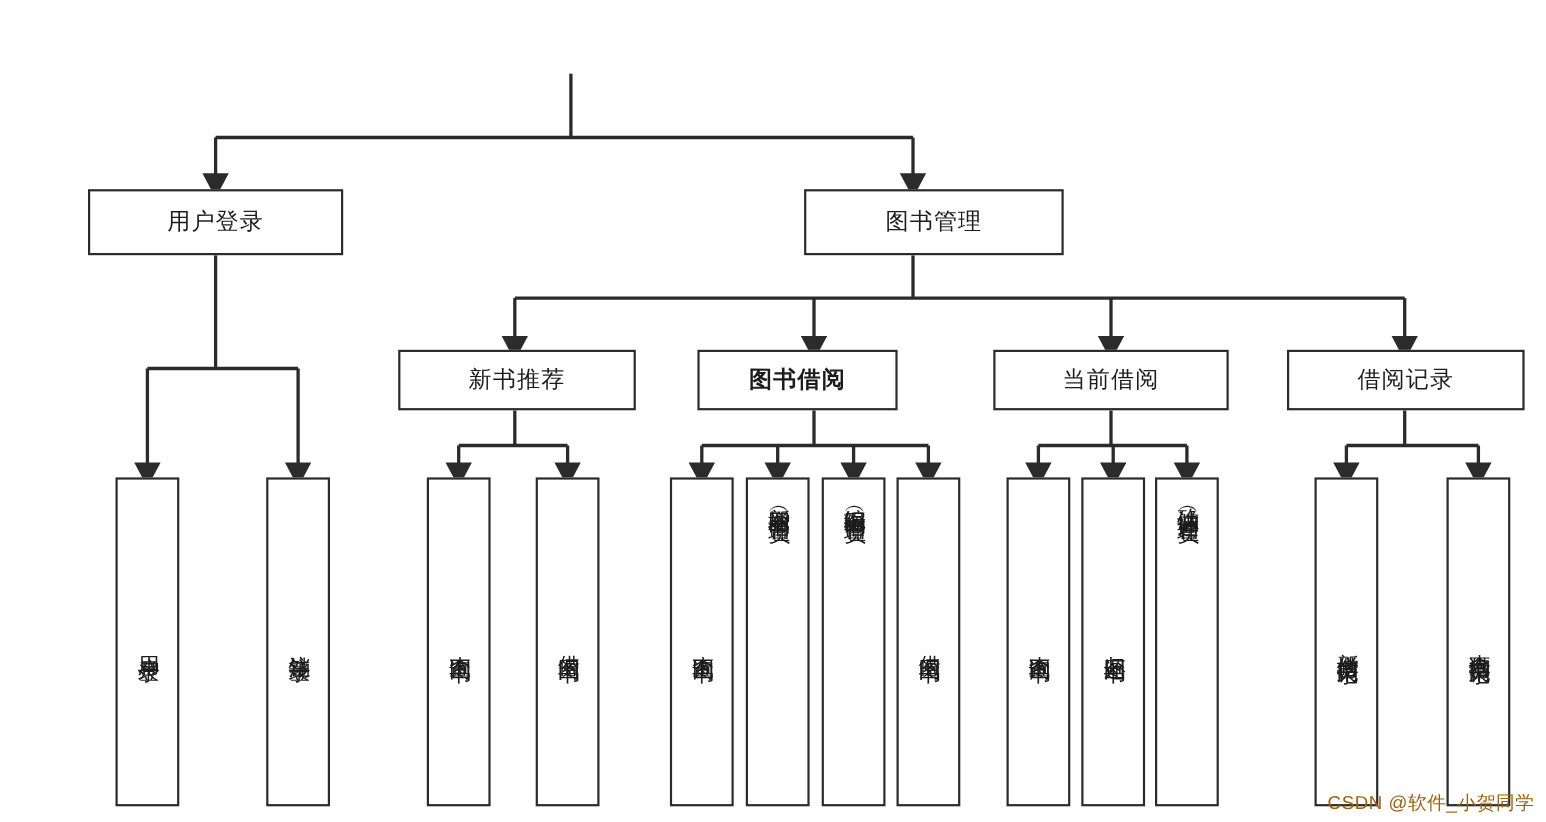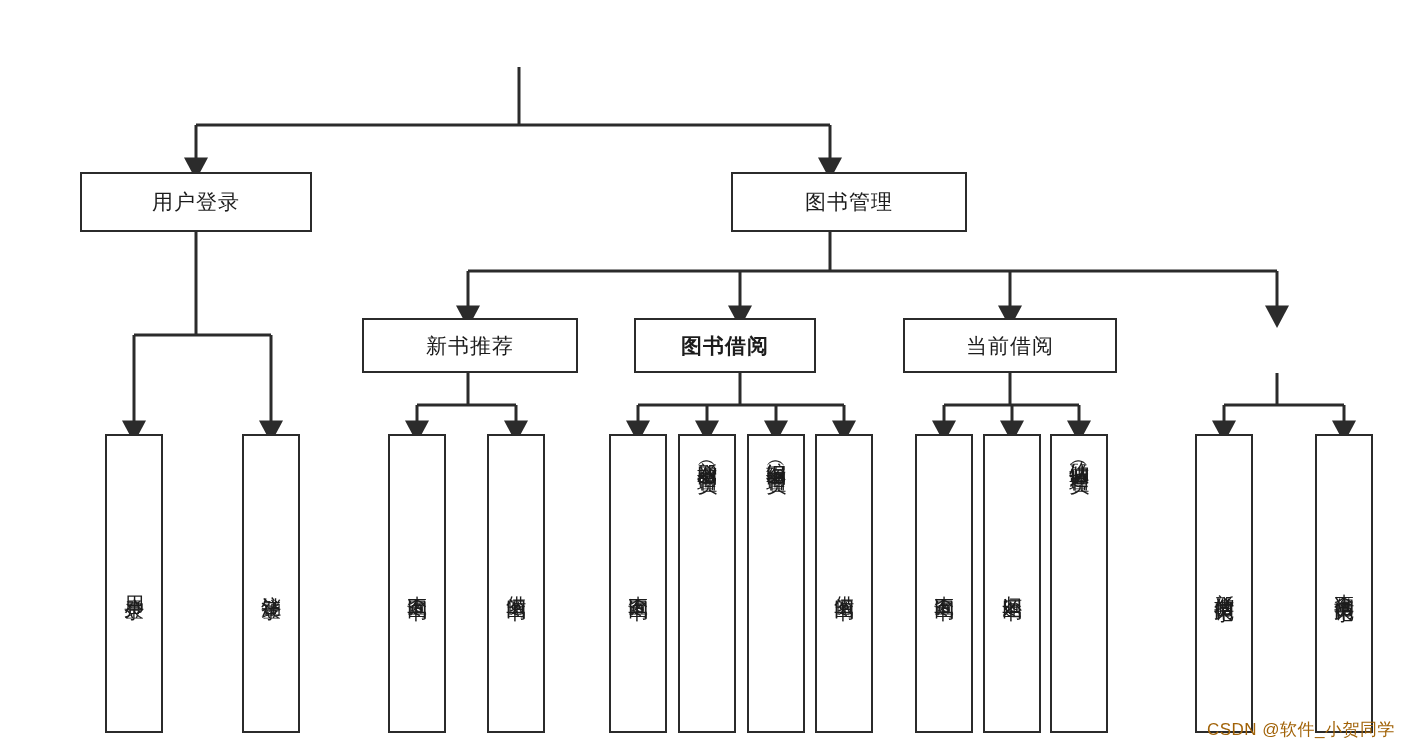--- a/index.html
+++ b/index.html
@@ -126,20 +126,21 @@
     </g>
   </svg>
 
 
   <div class="node horizontal" style="left:80px; top:172px; width:232px; height:60px;">用户登录</div>
   <div class="node horizontal" style="left:731px; top:172px; width:236px; height:60px;">图书管理</div>
 
   <div class="node horizontal" style="left:362px; top:318px; width:216px; height:55px;text-align:right;">新书推荐</div>
   <div class="node horizontal" style="left:634px; top:318px; width:182px; height:55px;font-weight:bold;">图书借阅</div>
   <div class="node horizontal" style="left:903px; top:318px; width:214px; height:55px;">当前借阅</div>
+  <div class="node horizontal" style="left:1170px; top:318px; width:216px; height:55px;">借阅记录</div>
 
   <div class="node vertical centered" style="left:105px; top:434px; width:58px; height:299px;">
     <span class="vtext">用户登录</span>
   </div>
   <div class="node vertical centered" style="left:242px; top:434px; width:58px; height:299px;">
     <span class="vtext">注销登录</span>
   </div>
 
   <div class="node vertical centered" style="left:388px; top:434px; width:58px; height:299px;">
     <span class="vtext">查询图书</span>

